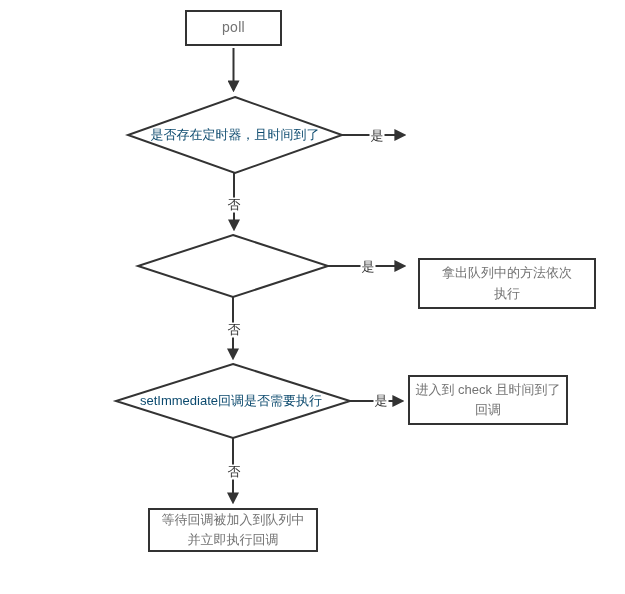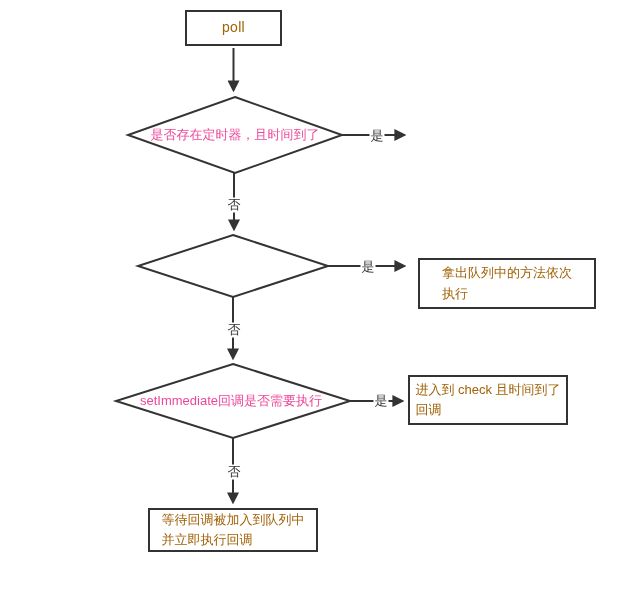--- a/index.html
+++ b/index.html
@@ -11,32 +11,32 @@
     overflow: hidden;
   }
   .canvas { position: relative; width: 625px; height: 594px; background: #ffffff; }
   svg.wires { position: absolute; left: 0; top: 0; width: 625px; height: 594px; }
   .node-box {
     position: absolute;
     box-sizing: border-box;
     border: 2px solid #333333;
     background: #ffffff;
     display: flex; align-items: center; justify-content: center;
-    text-align: left;
+    text-align: center;
     font-size: 13px; line-height: 1.55;
     white-space: pre-line;
-    color: #a16207;
+    color: #737373;
   }
   .node-box.small-en { font-size: 14px; letter-spacing: 0.3px; }
   .diamond-label {
     position: absolute;
     display: flex; align-items: center; justify-content: center;
     text-align: center;
     font-size: 13px;
-    color: #ec4899;
+    color: #0c4a6e;
     pointer-events: none;
     white-space: nowrap;
   }
   .edge-label {
     position: absolute;
     transform: translate(-50%, -50%);
     background: #ffffff;
     padding: 0 1px;
     font-size: 13px;
     line-height: 1.15;

